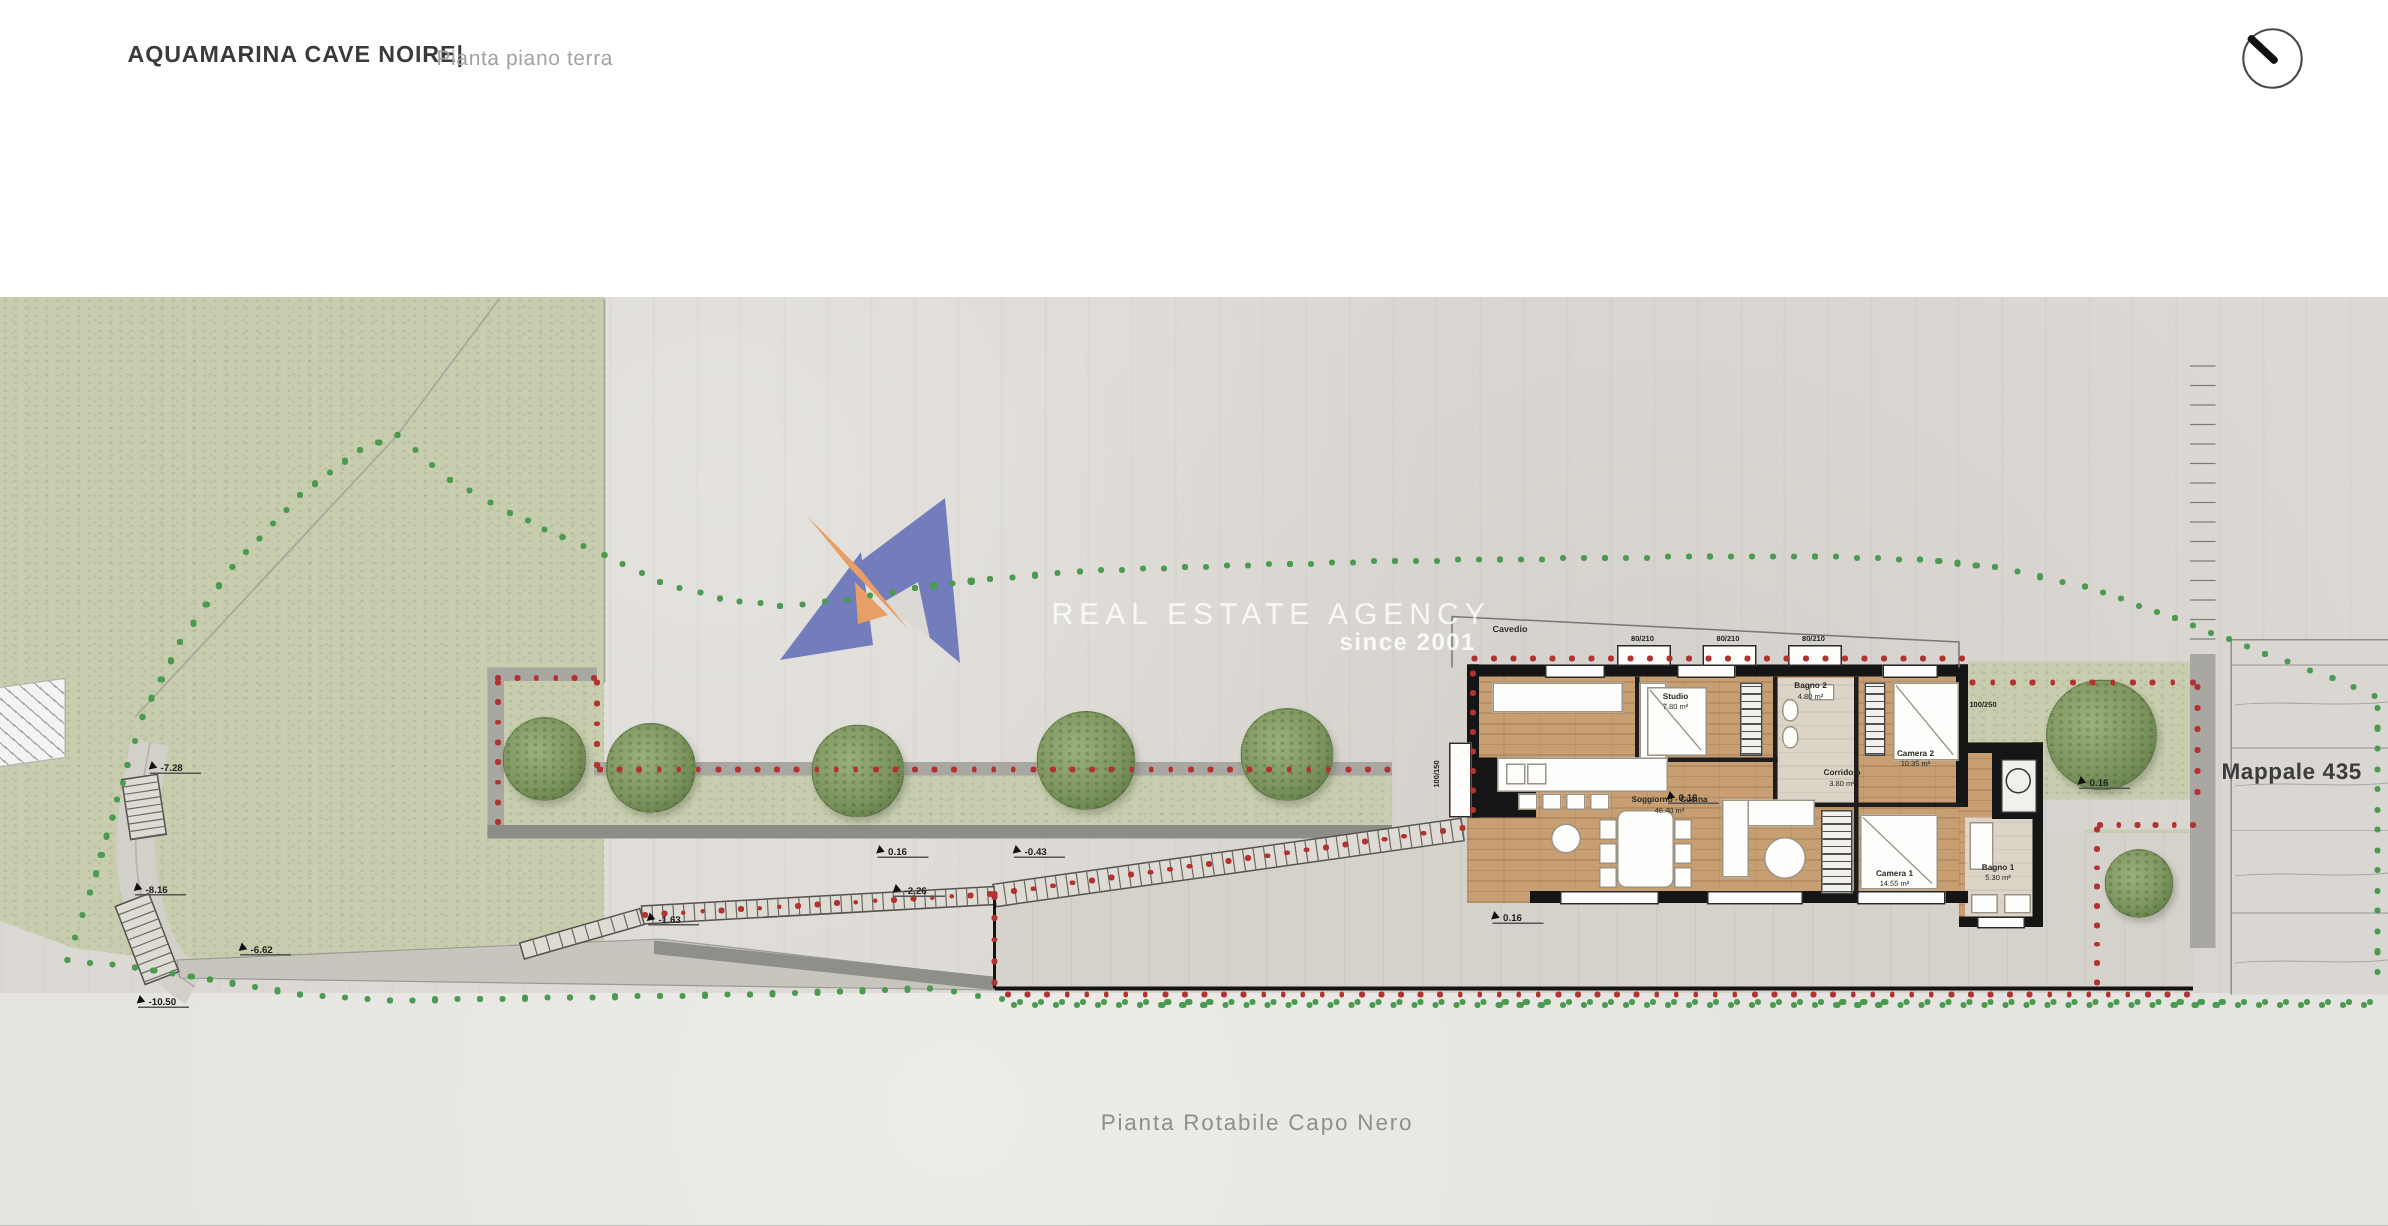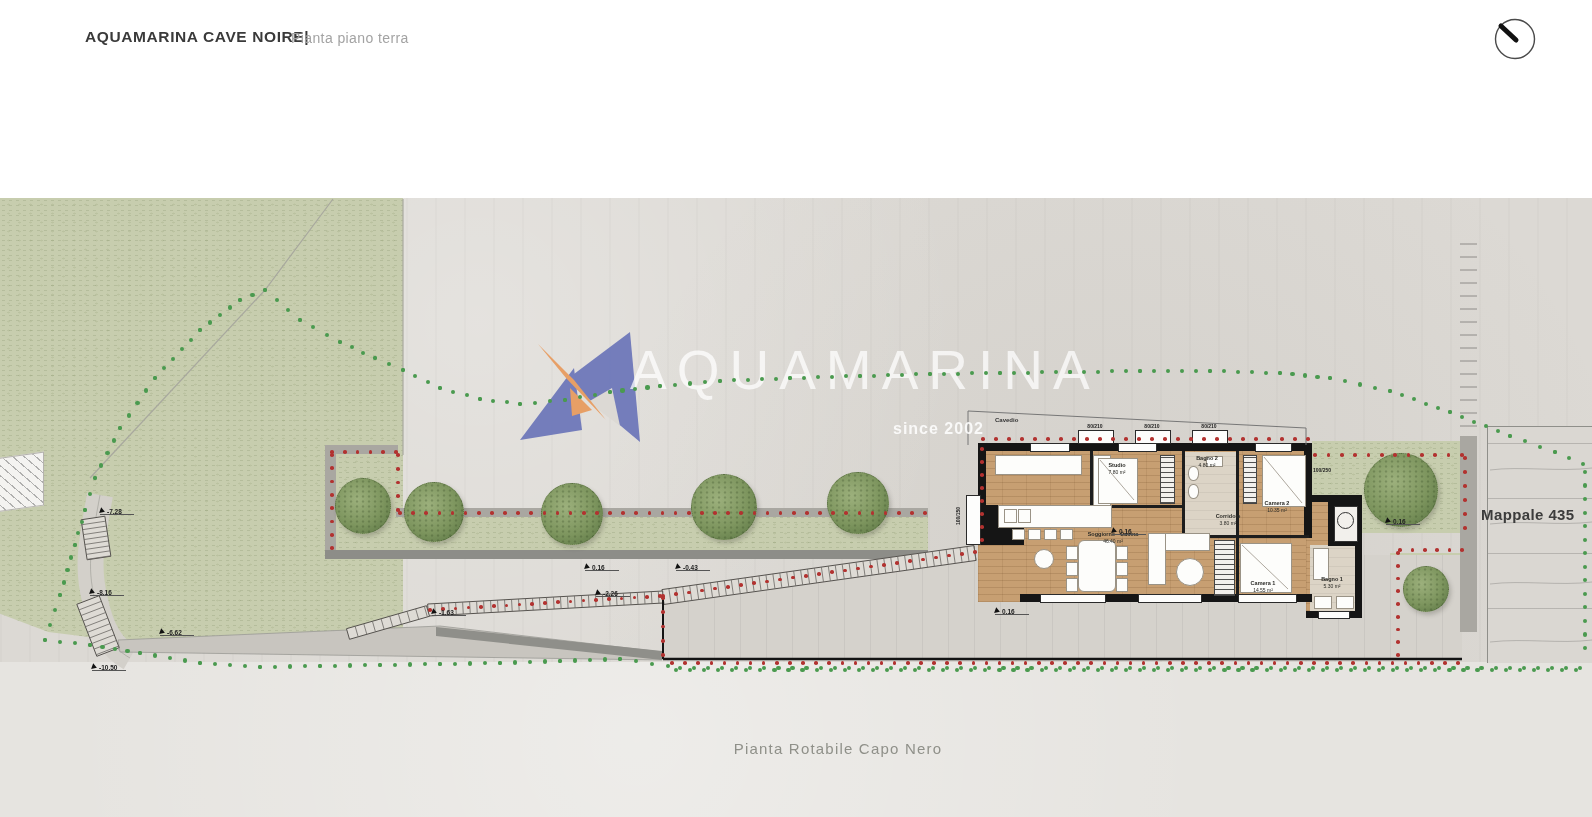--- a/index.html
+++ b/index.html
@@ -325,22 +325,22 @@
       <line x1="1100" y1="460" x2="1134" y2="500" stroke="#999287" stroke-width="0.8"></line>
     </svg>
 
   <svg width="150" height="125" style="position:absolute;left:508px;top:326px;opacity:.92;">
     <polygon points="122,6 132,116 58,54" fill="#6b75b9"></polygon>
     <polygon points="12,114 66,42 74,104" fill="#6b75b9"></polygon>
     <polygon points="104,62 112,100 80,76" fill="#dcd9d4"></polygon>
     <polygon points="30,18 66,54 98,94 58,52" fill="#e89a5c"></polygon>
     <polygon points="62,62 84,84 64,90" fill="#e89a5c"></polygon>
   </svg>
-  <div id="wmBrand">AQUAMARINA</div>
-  <div id="wmSince">since 2002</div>
+  <div id="wmTag">REAL ESTATE AGENCY</div>
+  <div id="wmSince">since 2001</div>
 
   <div id="mappale">Mappale 435</div>
   <div id="roadLabel">Pianta Rotabile Capo Nero</div>
   <div id="cavedio">Cavedio</div>
 
   <div id="trees">
       <div class="tree" style="left: 335px; top: 478px; width: 54px; height: 54px;"></div>
       <div class="tree" style="left: 404px; top: 482px; width: 58px; height: 58px;"></div>
       <div class="tree" style="left: 541px; top: 483px; width: 60px; height: 60px;"></div>
       <div class="tree" style="left: 691px; top: 474px; width: 64px; height: 64px;"></div>

